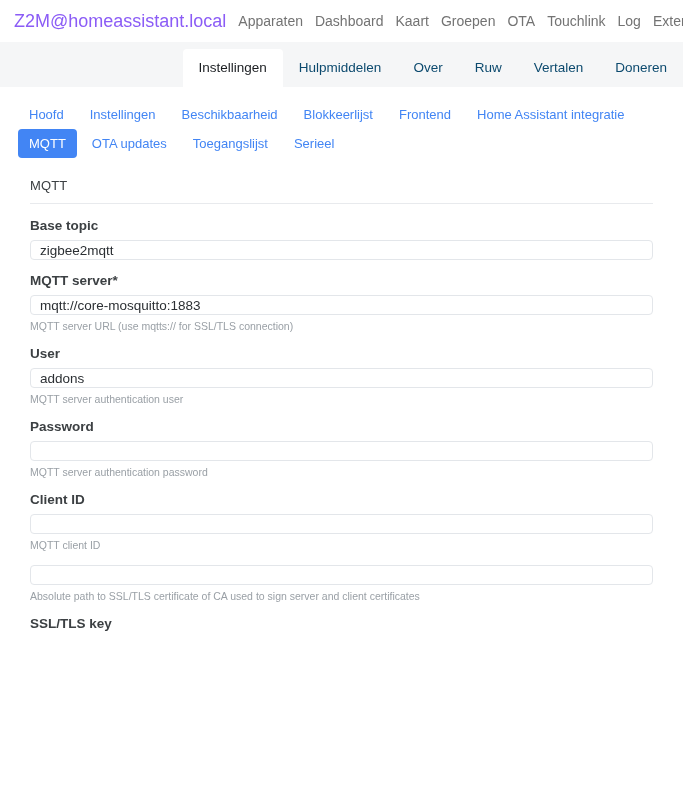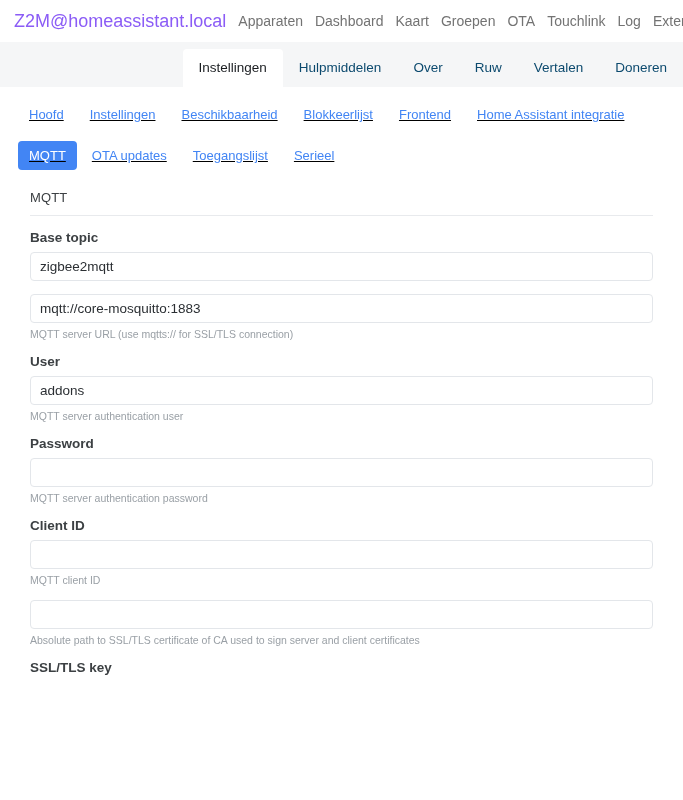--- a/index.html
+++ b/index.html
@@ -88,23 +88,22 @@
   }
   .card {
     margin: 0 12px;
     background: #ffffff;
     padding: 10px 0 0 0;
   }
 
   .pills {
     display: flex;
     flex-wrap: wrap;
-    gap: 12px 4px;
+    gap: 0px 4px;
     padding: 2px 6px 8px 6px;
-    text-decoration: underline;
   }
   .pill {
     font-size: 13px;
     color: #4285f4;
     padding: 7px 11px;
     border-radius: 4px;
     cursor: pointer;
     line-height: 15px;
     white-space: nowrap;
   }
@@ -129,21 +128,21 @@
     display: block;
     font-size: 13.5px;
     color: #3c4043;
     margin-bottom: 6px;
     line-height: 16px;
     font-weight: bold;
   }
   .field-input {
     display: block;
     width: 100%;
-    height: 29px;
+    height: 20px;
     padding: 5px 9px;
     font-size: 13.5px;
     font-family: "Liberation Sans", sans-serif;
     color: #2b2f33;
     background: #ffffff;
     border: 1px solid #e3e6ea;
     border-radius: 4px;
     outline: none;
   }
   .field-input::placeholder { color: #b9bec4; }
@@ -206,20 +205,21 @@
     <div class="form-area">
 
       <div class="legend">MQTT</div>
 
       <div class="field">
         <label class="field-label">Base topic</label>
         <input class="field-input" type="text" value="zigbee2mqtt" style="">
       </div>
 
       <div class="field">
+        <label class="field-label">MQTT server*</label>
         <input class="field-input" type="text" value="mqtt://core-mosquitto:1883" style="">
         <span class="field-help">MQTT server URL (use mqtts:// for SSL/TLS connection)</span>
       </div>
 
       <div class="field">
         <label class="field-label">User</label>
         <input class="field-input" type="text" value="addons" style="">
         <span class="field-help">MQTT server authentication user</span>
       </div>
 

